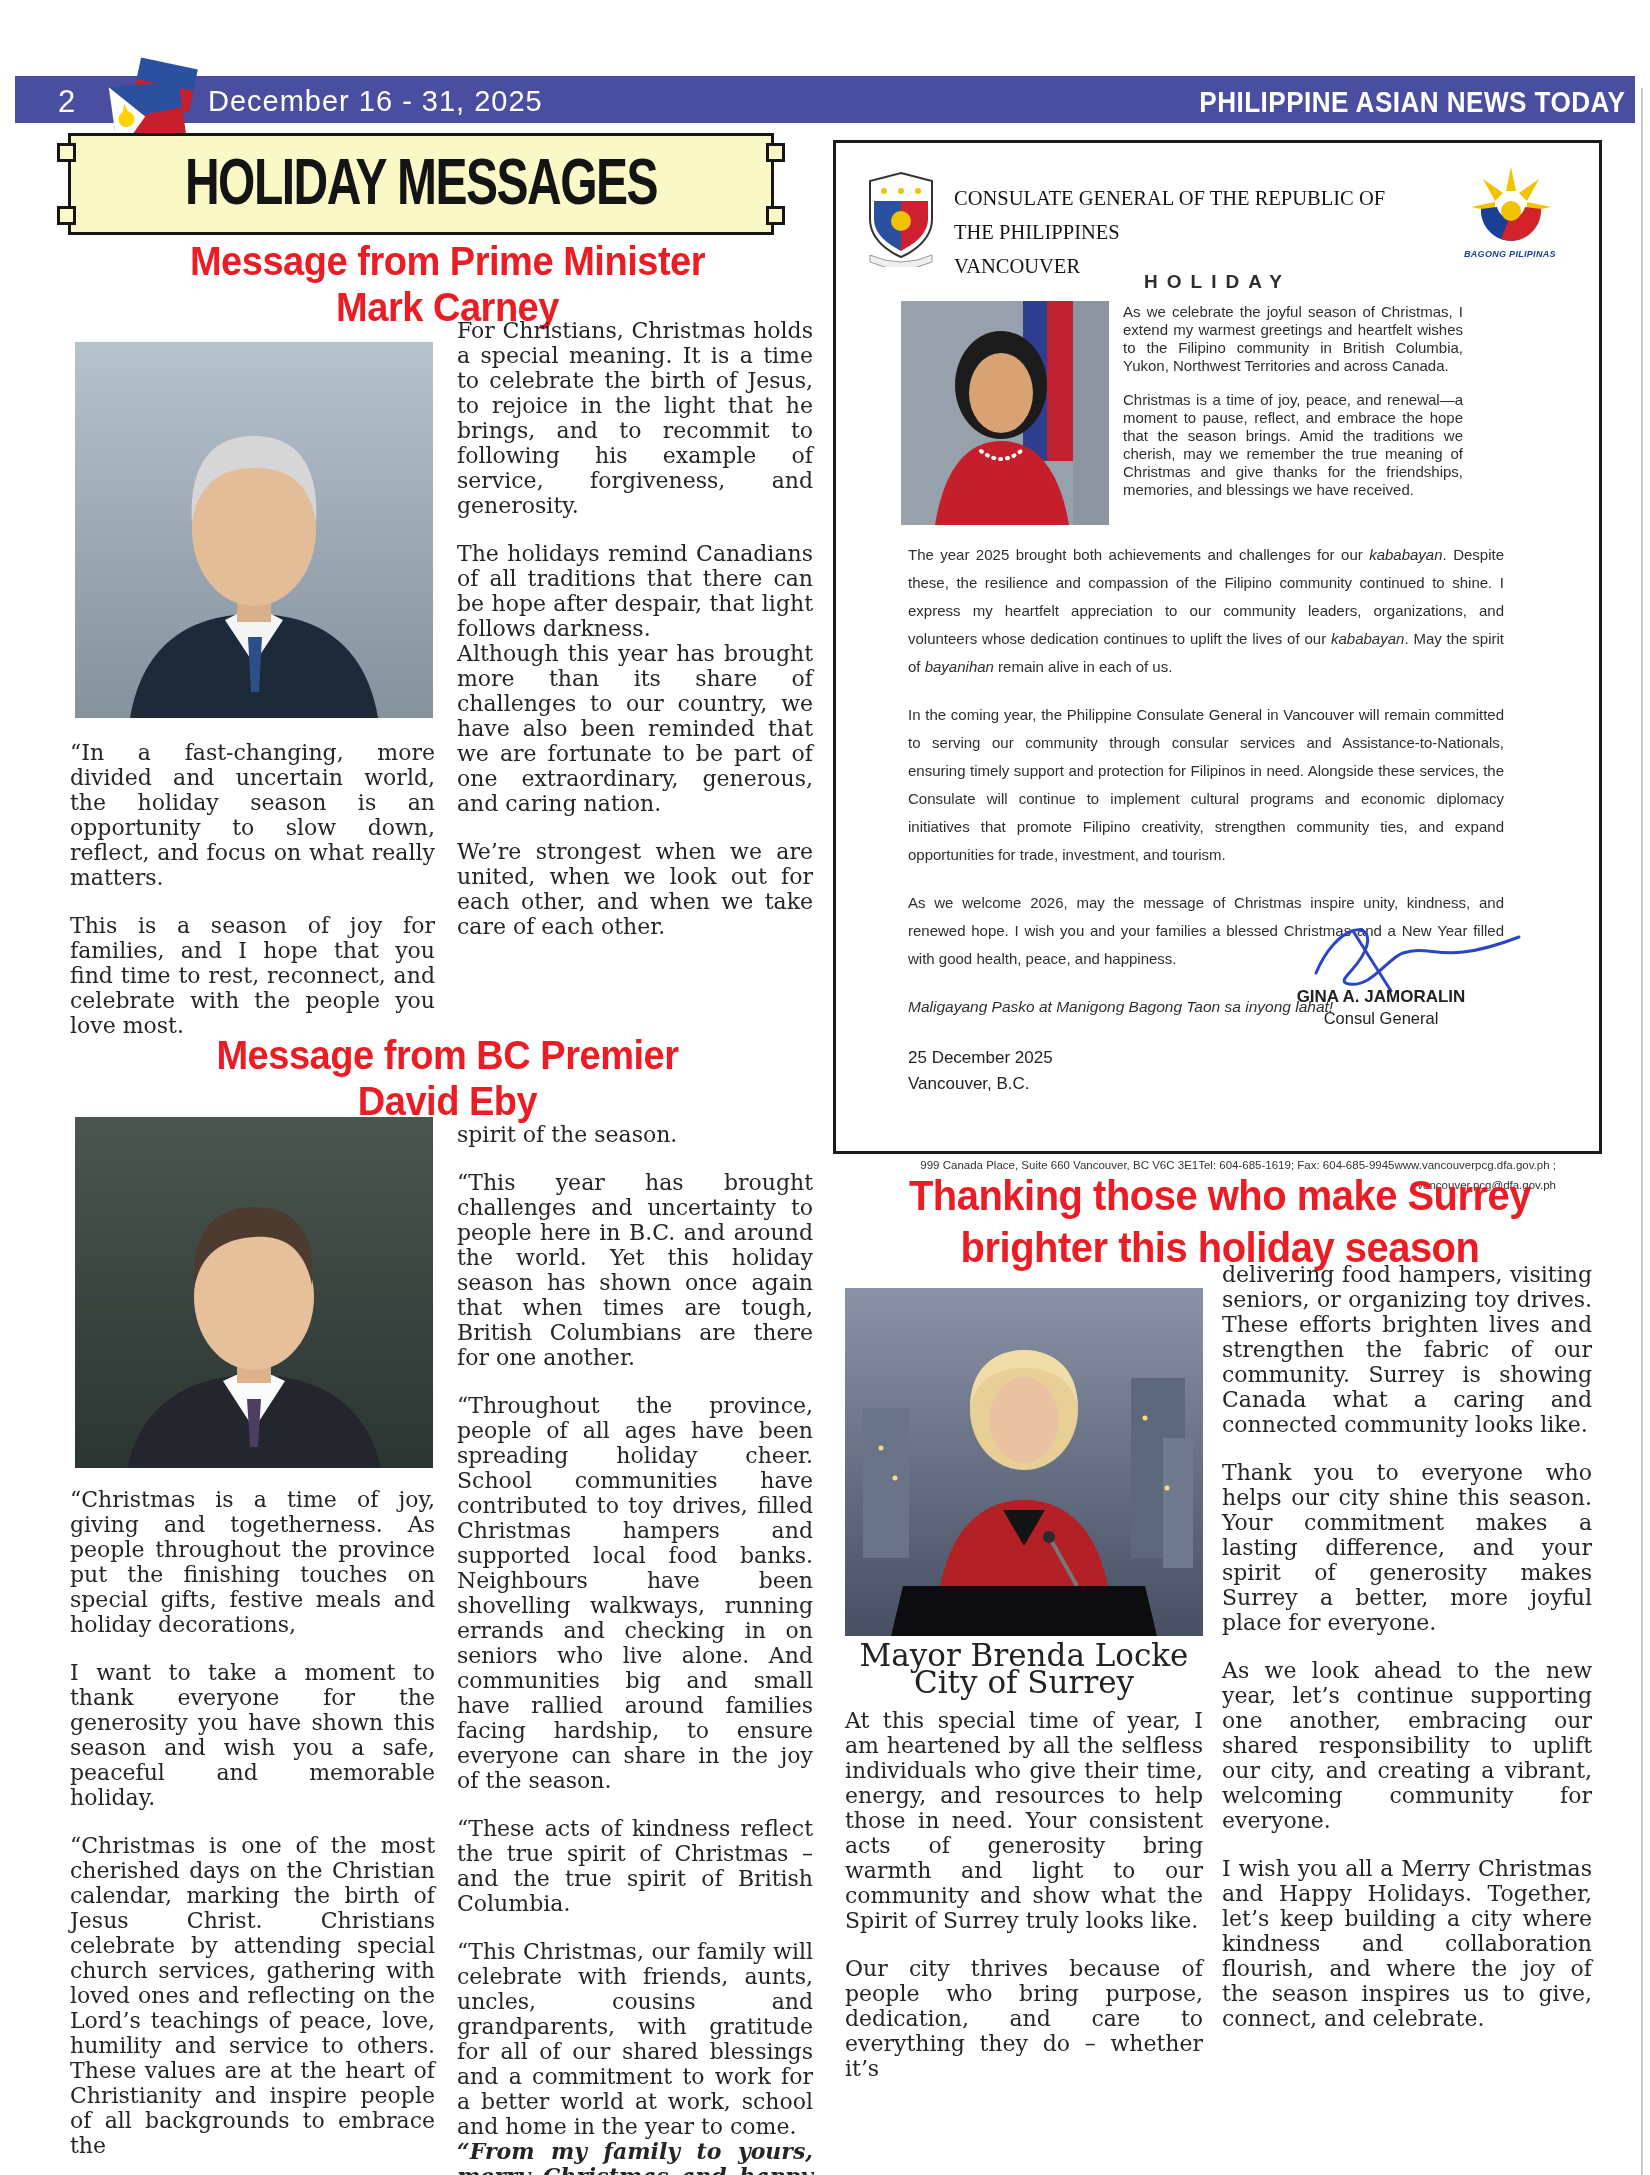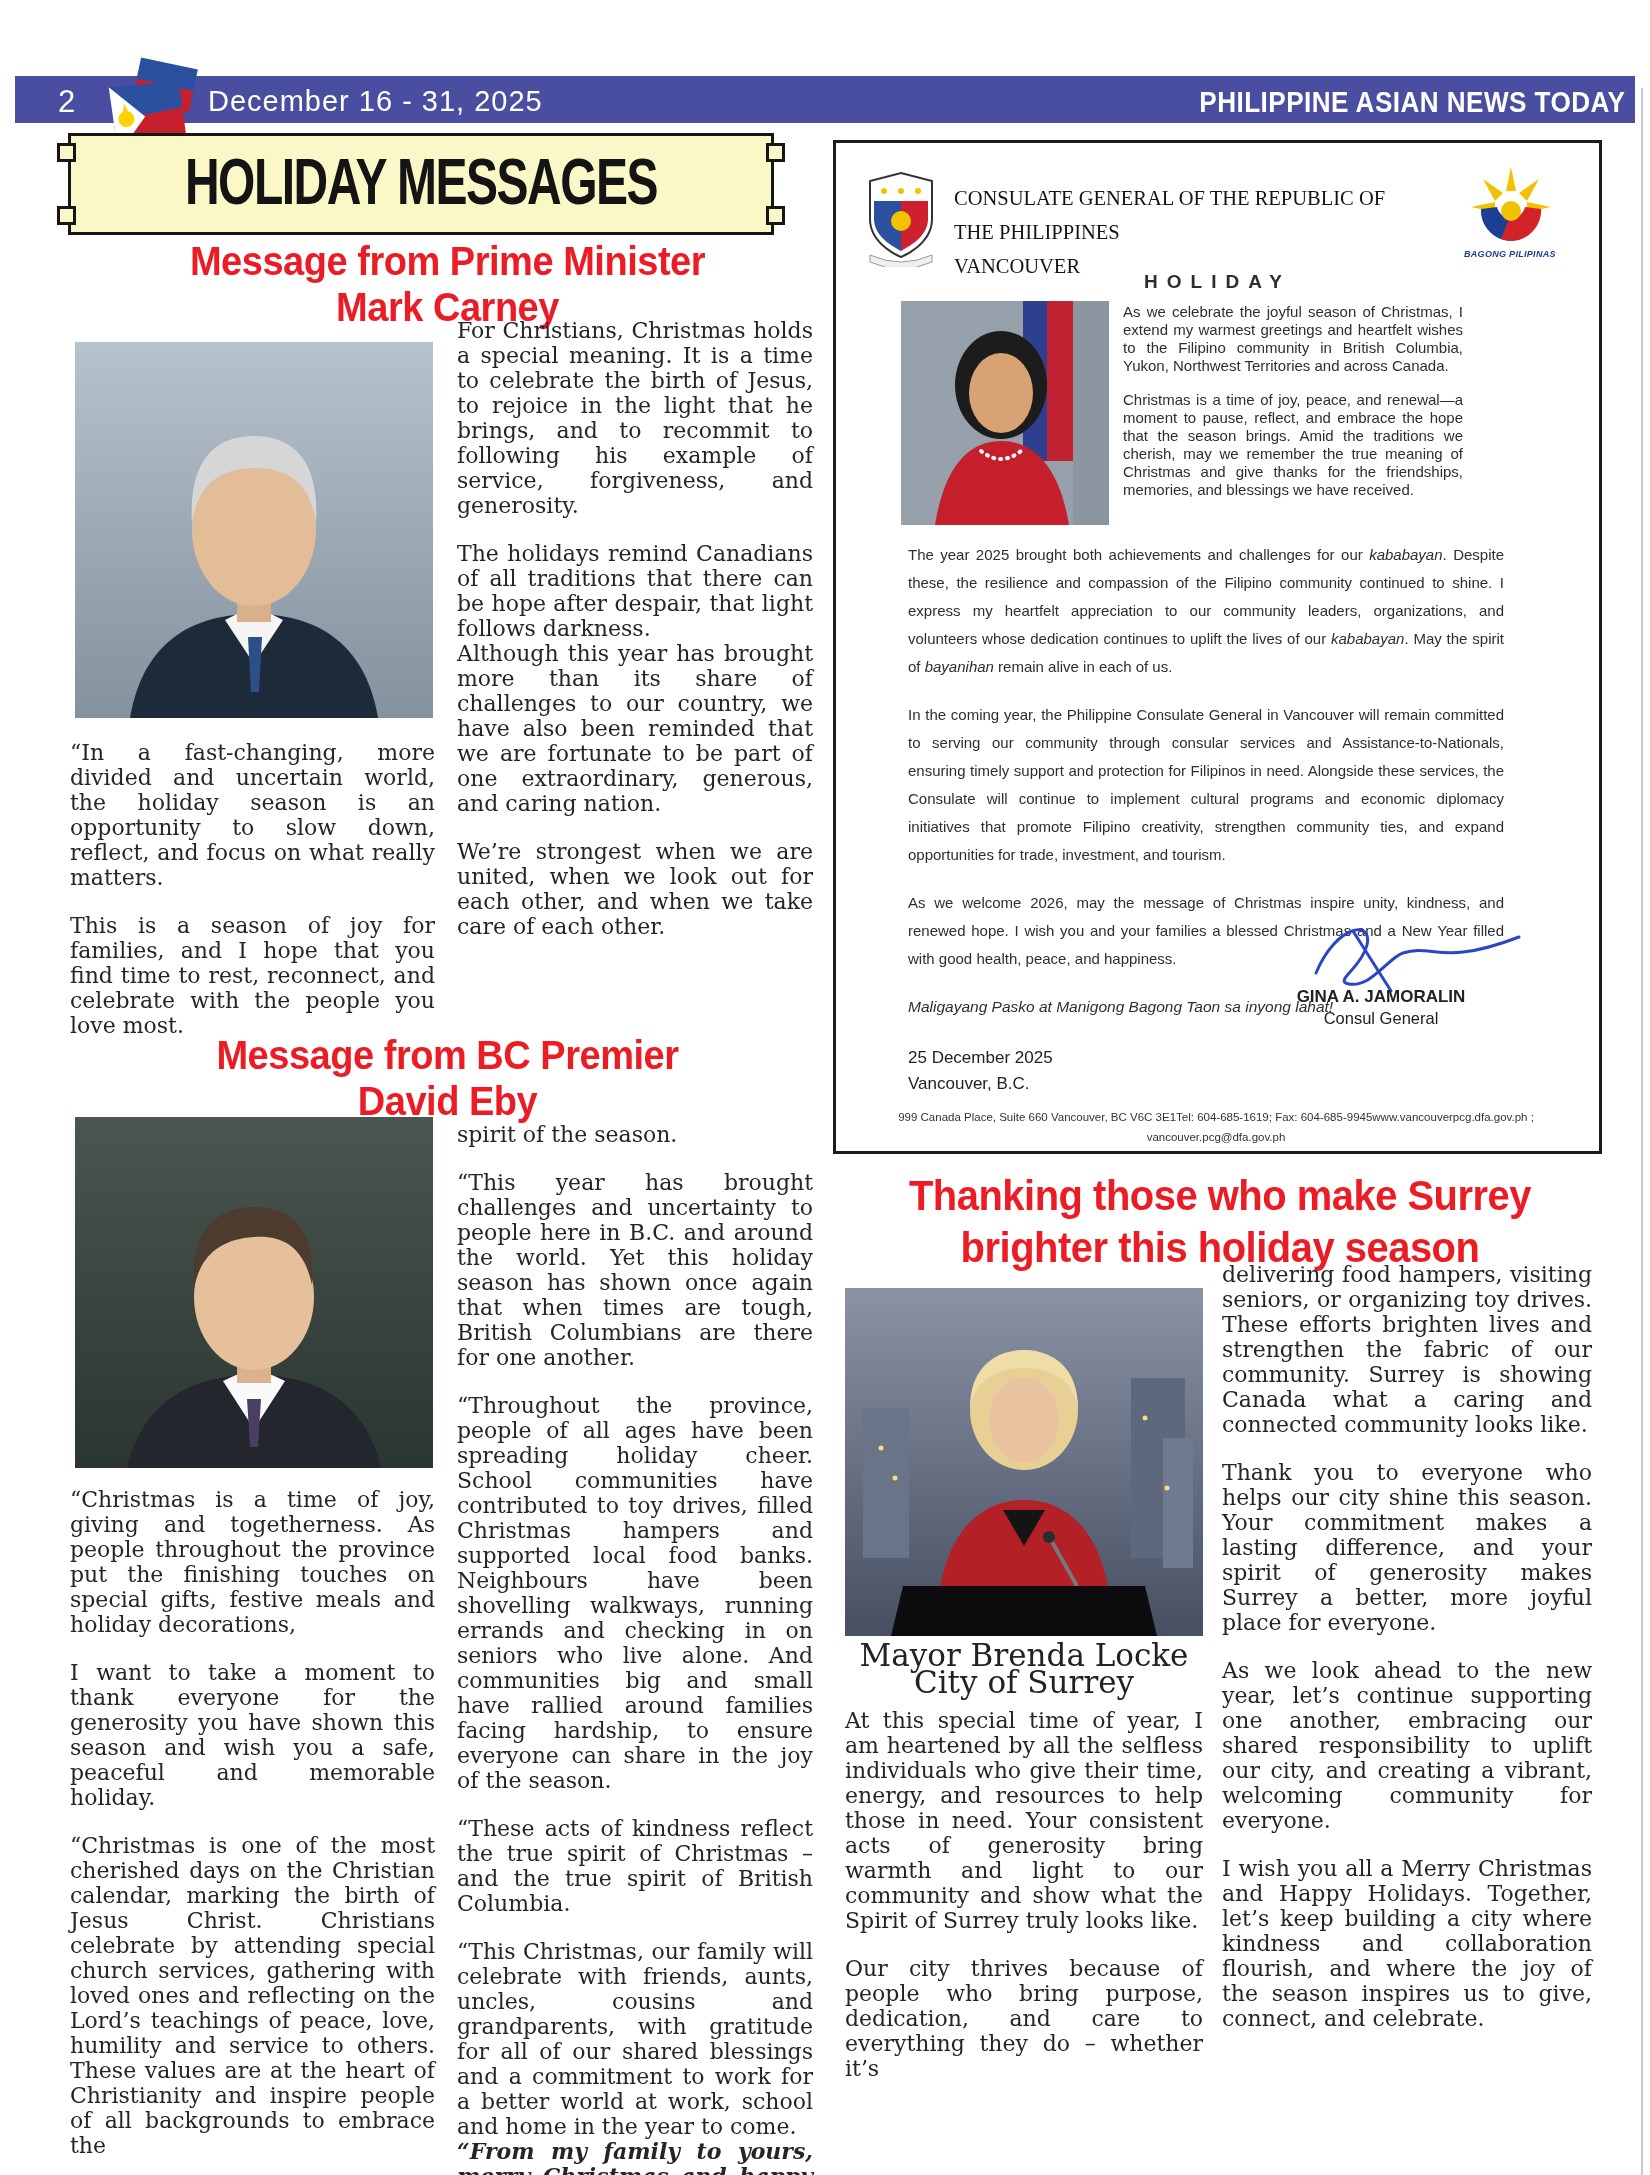--- a/index.html
+++ b/index.html
@@ -229,21 +229,21 @@
       </svg>
     </div>
     <div class="abs signer" style="left:400px;top:844px;width:290px;">GINA A. JAMORALIN</div>
     <div class="abs signer-title" style="left:400px;top:866px;width:290px;">Consul General</div>
 
     <div class="abs letter-date" style="left:72px;top:902px;">
       <div>25 December 2025</div>
       <div>Vancouver, B.C.</div>
     </div>
 
-    <div class="abs letter-footer" style="left:40px;top:964px;width:680px;">
+    <div class="abs letter-footer" style="left:40px;top:1012px;width:680px;text-align:right;">
       <div>999 Canada Place, Suite 660 Vancouver, BC V6C 3E1Tel: 604-685-1619; Fax: 604-685-9945www.vancouverpcg.dfa.gov.ph ;</div>
       <div>vancouver.pcg@dfa.gov.ph</div>
     </div>
   </div>
 
   <div class="abs red-heading h-surrey" style="left:845px;top:1170px;width:750px;">
     <div>Thanking those who make Surrey</div>
     <div>brighter this holiday season</div>
   </div>
 

